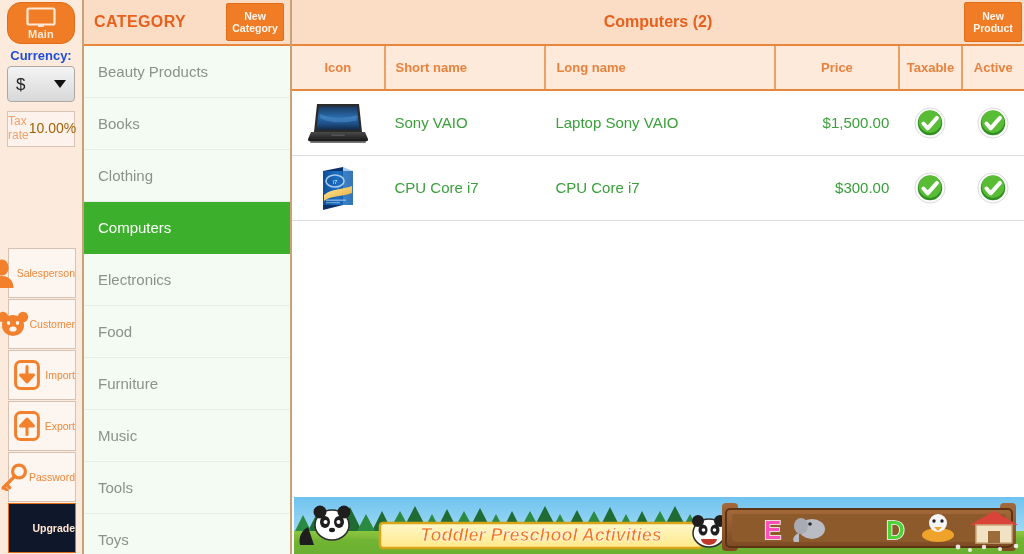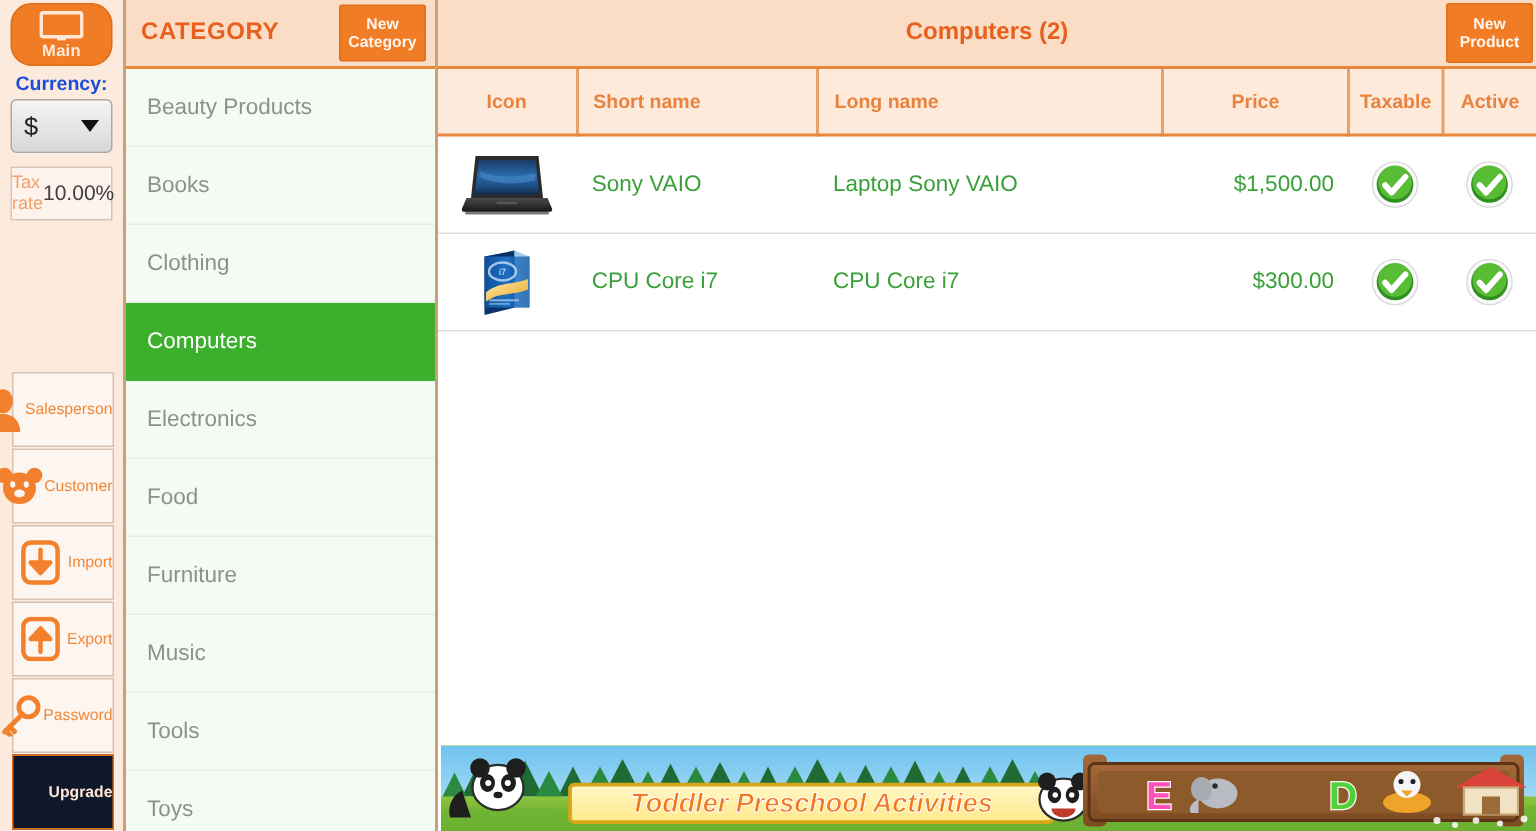--- a/index.html
+++ b/index.html
@@ -42,21 +42,21 @@
   .caret{
     width:0;height:0;border-left:6px solid transparent;border-right:6px solid transparent;
     border-top:8px solid #111;
   }
   .tax-box{
     width:68px;margin-top:9px;background:#fdf3ec;
     border:1px solid #d9c4b2;box-sizing:border-box;
     display:flex;flex-direction:row;align-items:center;padding:2px 0 4px;
   }
   .tax-box .t1{color:#f3a06a;font-size:12px;line-height:14px;}
-  .tax-box .t2{color:#404040;font-size:14px;line-height:17px;}
+  .tax-box .t2{color:#a16207;font-size:14px;line-height:17px;}
 
   .tool-stack{position:absolute;left:8px;bottom:0;width:68px;}
   .tool-btn{
     width:68px;height:50px;background:#fdf5ef;border:1px solid #d6c2b2;
     box-sizing:border-box;margin-bottom:1px;
     display:flex;flex-direction:row;align-items:center;justify-content:flex-end;
     padding-bottom:1px;
   }
   .tool-btn .glyph{flex:1;display:flex;align-items:center;justify-content:center;line-height:0;}
   .tool-btn .lbl{font-size:10.5px;color:#f0883a;line-height:12px;}

